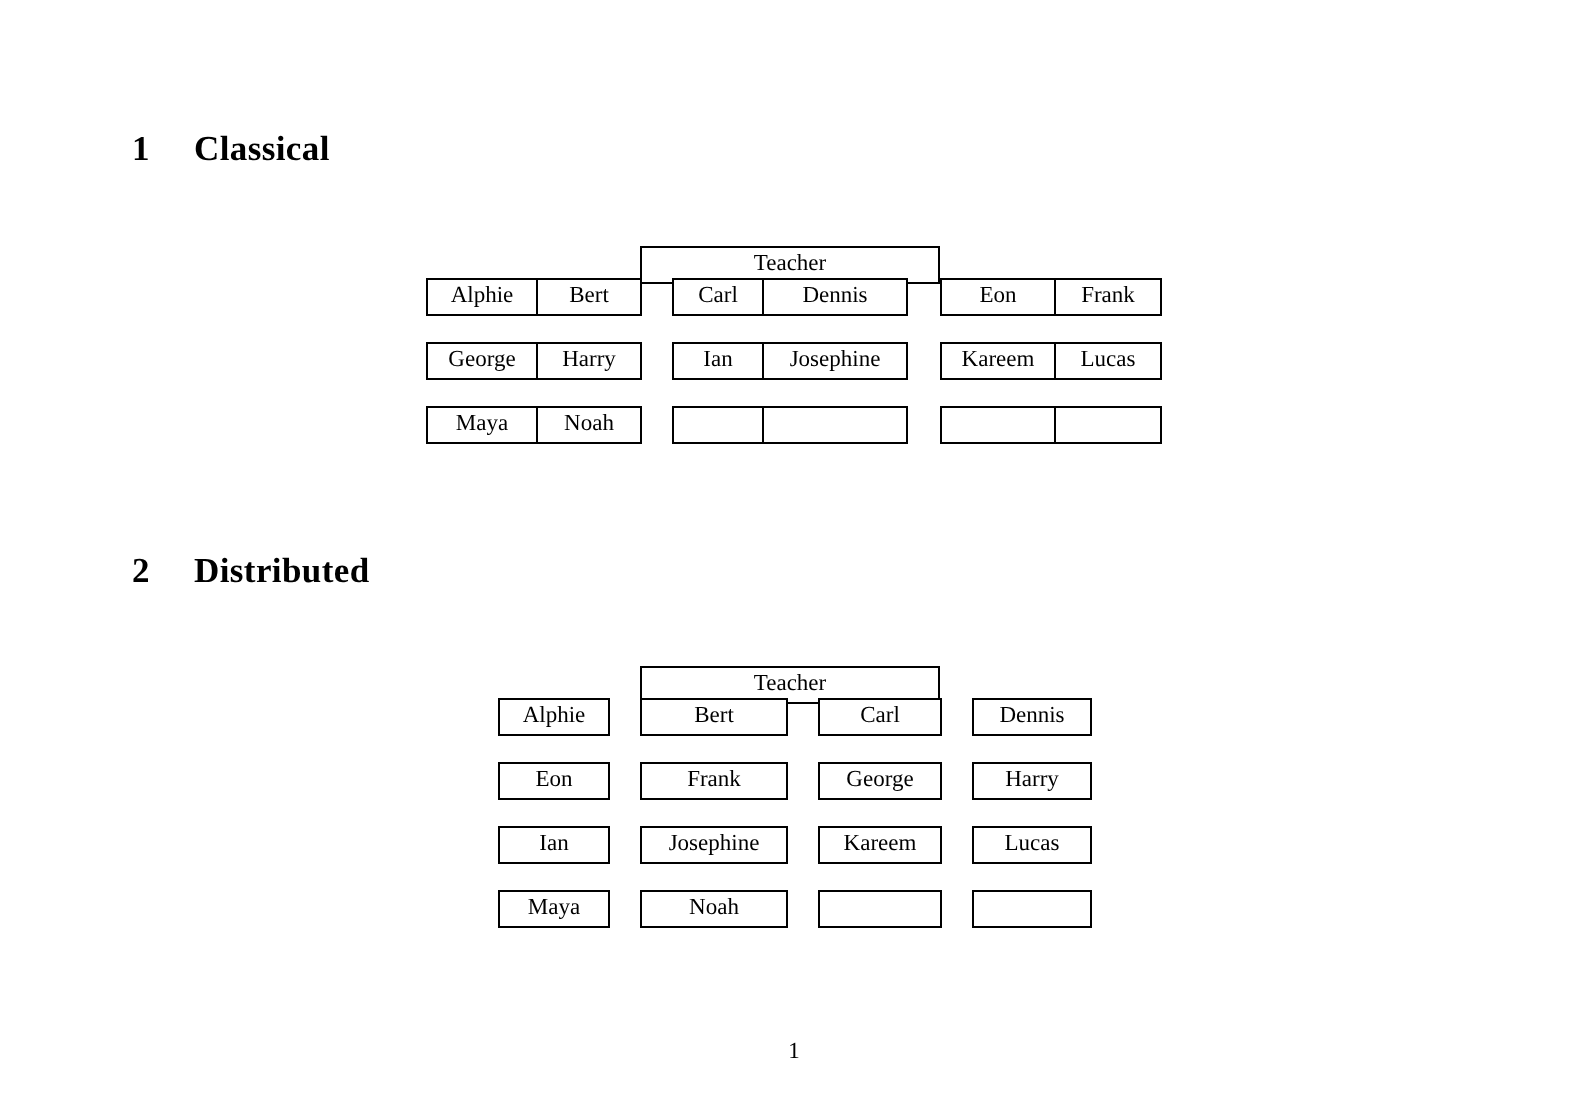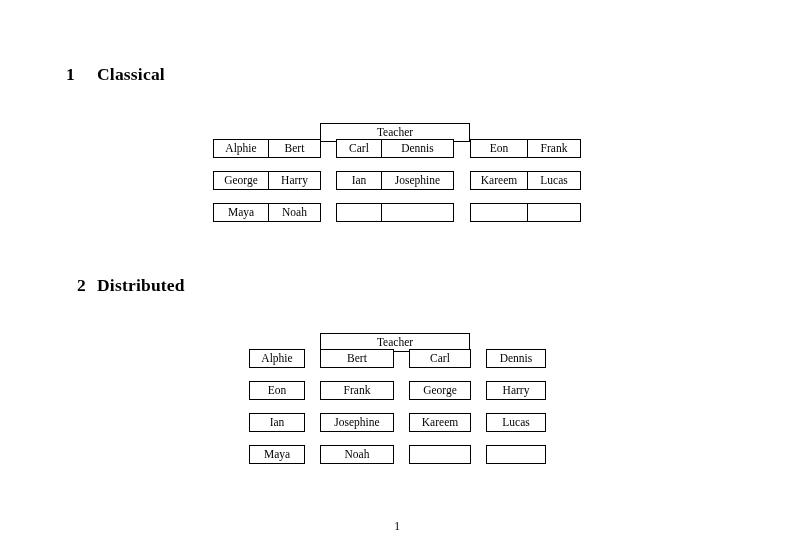--- a/index.html
+++ b/index.html
@@ -28,21 +28,21 @@
     font-weight: bold;
     font-size: 17.5px;
     letter-spacing: 0.2px;
     white-space: nowrap;
   }
   .section-heading .sec-num {
     display: inline-block;
     width: 31px;
   }
   #heading-classical   { left: 66px; top: 64px; }
-  #heading-distributed { left: 66px; top: 275px; text-align: center; }
+  #heading-distributed { left: 66px; top: 275px; }
 
   
   .cellbox {
     border: 1px solid #000000;
     box-sizing: border-box;
     height: 19px;
     line-height: 17px;
     text-align: center;
     font-size: 11.5px;
     white-space: nowrap;

